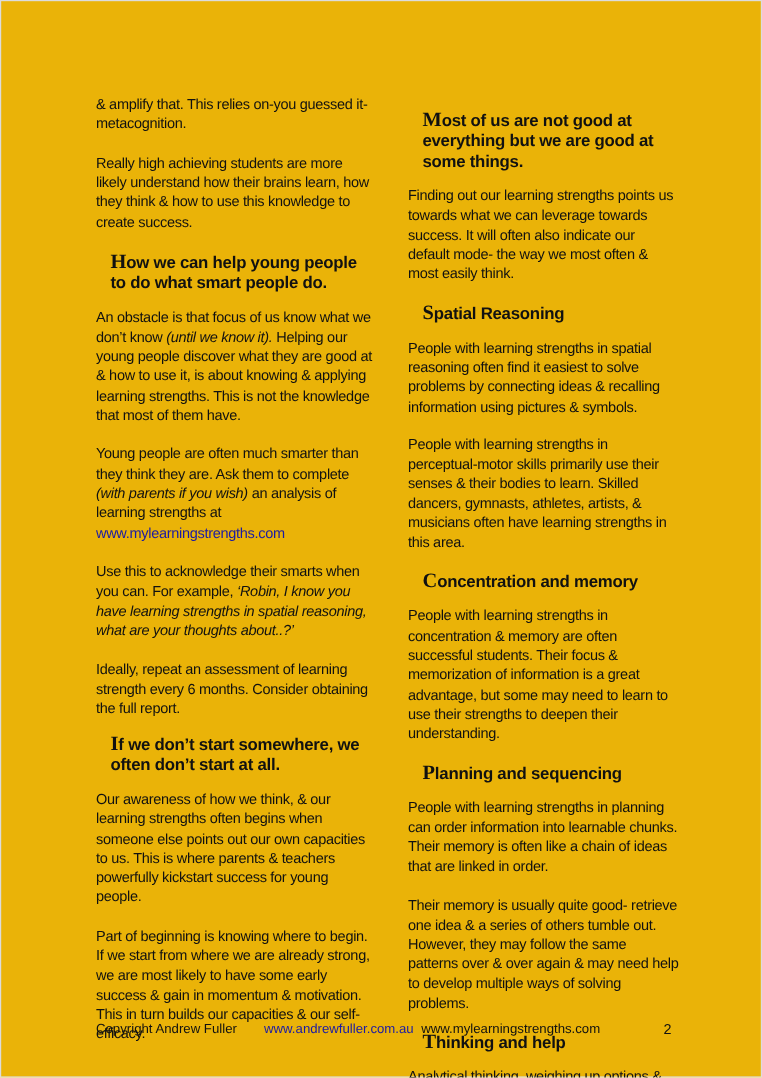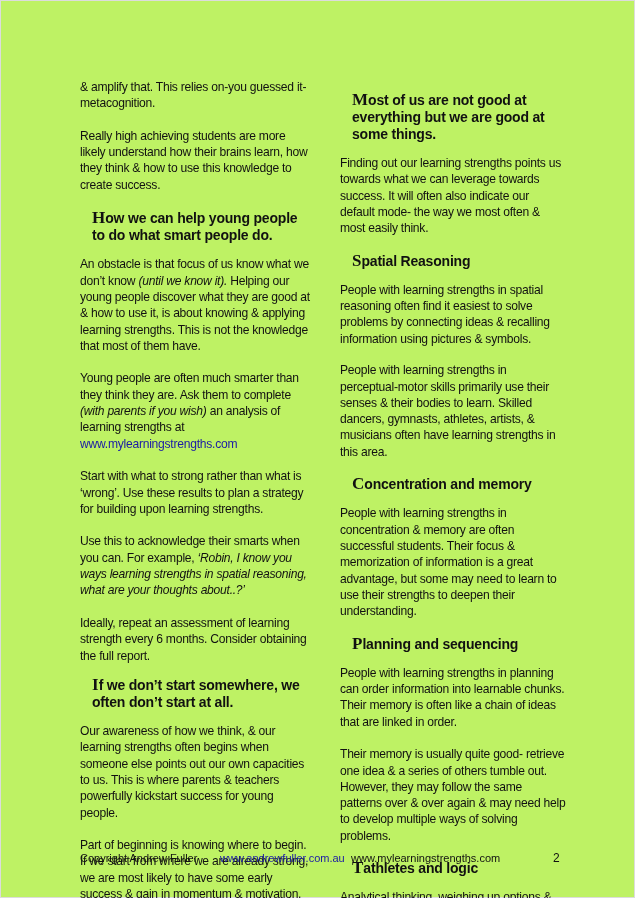--- a/index.html
+++ b/index.html
@@ -1,19 +1,19 @@
 <!DOCTYPE html>
 <html><head>
   <meta charset="utf-8">
   <style>
     html, body { margin: 0; padding: 0; background: #ffffff; }
     body { width: 635px; height: 898px; overflow: hidden; position: relative; }
     .page {
       position: absolute; left: 0; top: 0; width: 633px; height: 896px;
-      border: 1px solid #dcdcdc; background: #bef264;
+      border: 1px solid #dcdcdc; background: #eab308;
       font-family: "Liberation Sans", sans-serif; color: #111;
     }
     .col { position: absolute; top: 78px; width: 232px; font-size: 12.1px; line-height: 16.3px; letter-spacing: -0.25px; }
     .col.left { left: 79px; }
     .col.right { left: 339px; width: 226px; }
     p { margin: 0 0 16.3px 0; }
     p.tight { margin-bottom: 0; }
     h2 {
       margin: 12px; font-size: 14px; line-height: 17px; font-weight: bold; letter-spacing: -0.2px;
     }
@@ -36,22 +36,21 @@
 <div class="page">
 
   <div class="col left">
     <p>&amp; amplify that. This relies on-you guessed it- metacognition.</p>
     <p>Really high achieving students are more likely understand how their brains learn, how they think &amp; how to use this knowledge to create success.</p>
 
     <div class="sec">
       <h2><span class="drop">H</span><span>ow we can help young people to do what smart people do.</span></h2>
       <p><span>An obstacle is that focus of us know what we don’t know </span><em>(until we know it).</em><span> Helping our young people discover what they are good at &amp; how to use it, is about knowing &amp; applying learning strengths. This is not the knowledge that most of them have.</span></p>
       <p><span>Young people are often much smarter than they think they are. Ask them to complete </span><em>(with parents if you wish)</em><span> an analysis of learning strengths at </span><a class="link">www.mylearningstrengths.com</a></p>
-      <p>Start with what to strong rather than what is ‘wrong’. Use these results to plan a strategy for building upon learning strengths.</p>
-      <p><span>Use this to acknowledge their smarts when you can. For example, </span><em>‘Robin, I know you ways learning strengths in spatial reasoning, what are your thoughts about..?’</em></p>
+      <p><span>Use this to acknowledge their smarts when you can. For example, </span><em>‘Robin, I know you have learning strengths in spatial reasoning, what are your thoughts about..?’</em></p>
       <p>Ideally, repeat an assessment of learning strength every 6 months. Consider obtaining the full report.</p>
     </div>
 
     <div class="sec" style="margin-top:-4px">
       <h2><span class="drop">I</span><span>f we don’t start somewhere, we often don’t start at all.</span></h2>
       <p>Our awareness of how we think, &amp; our learning strengths often begins when someone else points out our own capacities to us. This is where parents &amp; teachers powerfully kickstart success for young people.</p>
       <p class="tight">Part of beginning is knowing where to begin. If we start from where we are already strong, we are most likely to have some early success &amp; gain in momentum &amp; motivation. This in turn builds our capacities &amp; our self-efficacy.</p>
     </div>
   </div>
 
@@ -75,21 +74,21 @@
       <p>People with learning strengths in concentration &amp; memory are often successful students. Their focus &amp; memorization of information is a great advantage, but some may need to learn to use their strengths to deepen their understanding.</p>
     </div>
 
     <div class="sec" style="margin-top:-1px">
       <h2><span class="drop">P</span><span>lanning and sequencing</span></h2>
       <p>People with learning strengths in planning can order information into learnable chunks. Their memory is often like a chain of ideas that are linked in order.</p>
       <p>Their memory is usually quite good- retrieve one idea &amp; a series of others tumble out. However, they may follow the same patterns over &amp; over again &amp; may need help to develop multiple ways of solving problems.</p>
     </div>
 
     <div class="sec" style="margin-top:-1px">
-      <h2><span class="drop">T</span><span>athletes and logic</span></h2>
+      <h2><span class="drop">T</span><span>hinking and help</span></h2>
       <p class="tight">Analytical thinking, weighing up options &amp; the advantages &amp; disadvantages of a particular strategy are powerful ways of thinking when you have this learning strength.</p>
     </div>
   </div>
 
   <div class="footer">
     <span class="f-copy">Copyright Andrew Fuller</span>
     <span class="f-link1">www.andrewfuller.com.au</span>
     <span class="f-link2">www.mylearningstrengths.com</span>
     <span class="f-page">2</span>
   </div>

